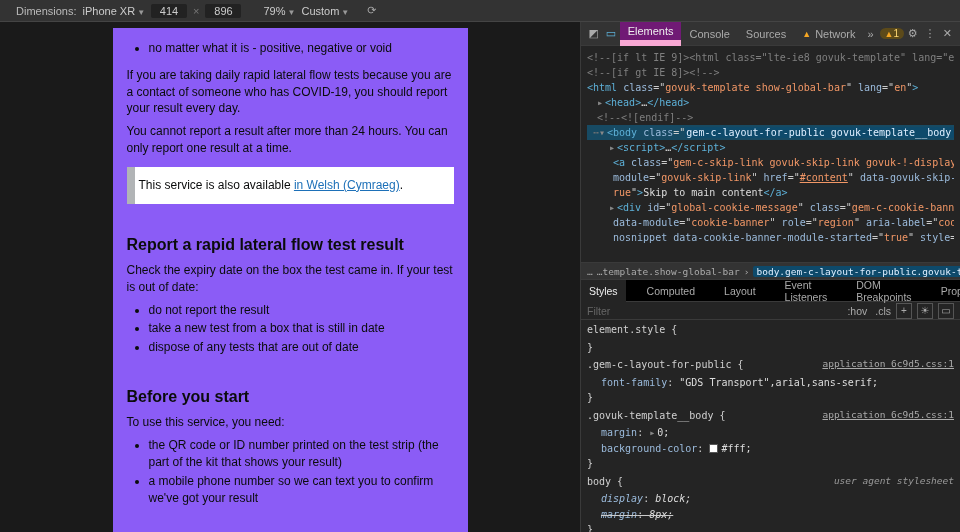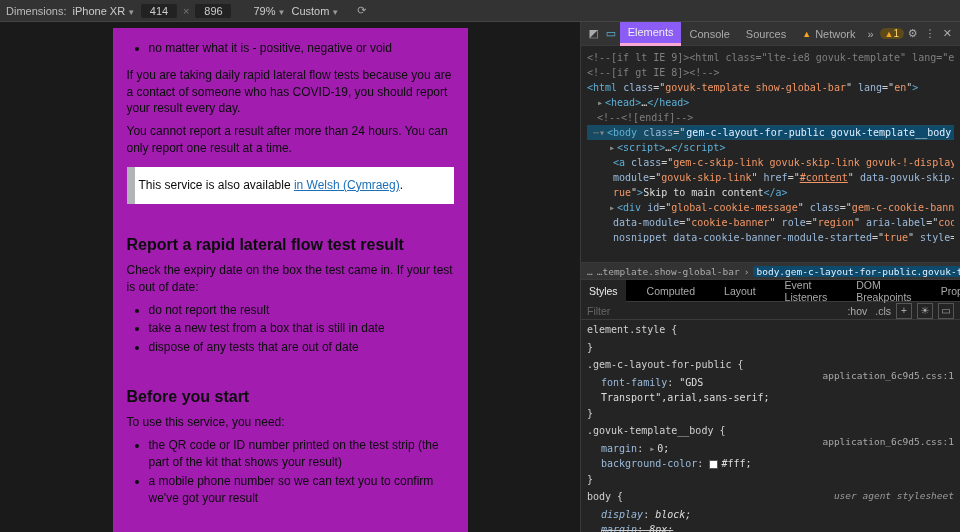--- a/index.html
+++ b/index.html
@@ -1,40 +1,40 @@
 <!DOCTYPE html>
 <html><head>
 <meta charset="utf-8">
 <style>
 * { margin: 0; padding: 0; box-sizing: border-box; }
 body { font-family: -apple-system, "Segoe UI", Arial, sans-serif; background: #242424; color: #ccc; font-size: 11px; overflow: hidden; }
 .app { display: flex; flex-direction: column; height: 532px; width: 960px; }
-.toolbar { height: 22px; background: #333; display: flex; align-items: center; padding: 0 6px; gap: 6px; border-bottom: 1px solid #444; }
+.toolbar { height: 22px; background: #333; display: flex; align-items: center; padding: 0 16px; gap: 6px; border-bottom: 1px solid #444; }
 .toolbar .label { color: #bbb; }
 .toolbar .dim { color: #ccc; background: #222; padding: 1px 4px; border-radius: 2px; width: 36px; text-align: center; }
 .toolbar .x { color: #777; }
 .toolbar .dd { color: #ccc; }
 .toolbar .tri { font-size: 8px; margin-left: 2px; color: #999; }
 .main-row { display: flex; flex: 1; min-height: 0; }
 .viewport-area { flex: 1; background: #1a1a1a; display: flex; justify-content: center; padding-top: 6px; min-width: 0; }
-.device-wrap { width: 355px; background: #a21caf; color: #0b0c0c; overflow: hidden; position: relative; }
+.device-wrap { width: 355px; background: #8b5cf6; color: #0b0c0c; overflow: hidden; position: relative; }
 .device-inner { padding: 8px 14px 14px 14px; font-family: Arial, Helvetica, sans-serif; font-size: 12px; line-height: 1.4; }
 .device-inner ul { padding-left: 22px; margin: 4px 0 10px 0; }
 .device-inner li { margin: 2px 0; }
 .device-inner p { margin: 6px 0; }
 .device-inner h2 { font-size: 16px; font-weight: 700; margin: 30px 0 4px 0; }
 .inset { border-left: 8px solid #b1b4b6; padding: 10px 4px; margin: 10px 0; background: #fff; }
 .inset a, .device-inner a { color: #1d70b8; text-decoration: underline; }
 .start-btn { display: flex; align-items: center; justify-content: center; gap: 6px; background: #00703c; color: #fff; font-weight: 700; font-size: 14px; padding: 7px 0; width: 100%; margin: 8px 0 6px 0; box-shadow: 0 2px 0 #002d18; }
 .start-btn .chev { font-size: 12px; }
 .devtools { width: 380px; background: #242424; display: flex; flex-direction: column; border-left: 1px solid #3a3a3a; min-width: 0; }
 .tabbar { height: 24px; background: #333; display: flex; align-items: center; gap: 0; padding: 0 4px; border-bottom: 1px solid #3a3a3a; }
 .tabbar .icon-btn { width: 22px; height: 24px; display: flex; align-items: center; justify-content: center; color: #aaa; }
 .tabbar .tab { padding: 0 8px; height: 24px; display: flex; align-items: center; color: #aaa; font-size: 11px; gap: 4px; }
-.tabbar .tab.active { background: #8b5cf6; color: #eee; border-bottom: 3px solid #f9a8d4; }
+.tabbar .tab.active { background: #701a75; color: #eee; border-bottom: 6px solid #f9a8d4; }
 .tabbar .warn-tri { color: #f5a623; font-size: 9px; }
 .tabbar .badge { background: #5c4a1a; color: #ffd873; border-radius: 7px; padding: 0 5px; font-size: 10px; margin-left: 2px; }
 .tabbar .spacer { flex: 1; }
 .tabbar .more { color: #aaa; padding: 0 4px; }
 .dom-panel { flex: 1; overflow: hidden; font-family: Menlo, Consolas, monospace; font-size: 10px; line-height: 1.5; padding: 4px 6px; color: #ccc; min-height: 0; }
 .dom-panel .line { white-space: nowrap; overflow: hidden; text-overflow: clip; }
 .tok-tag { color: #5db0d7; }
 .tok-attr { color: #9bbbdc; }
 .tok-val { color: #f29766; }
 .tok-cmt { color: #7f7f7f; }
@@ -47,21 +47,21 @@
 .styles-tabs { height: 22px; background: #000000; display: flex; align-items: flex-start; gap: 13px; border-bottom: 1px solid #3a3a3a; }
 .styles-tabs .stab { padding: 0 8px; font-size: 10.5px; color: #aaa; height: 22px; display: flex; align-items: center; }
 .styles-tabs .stab.active { background: #242424; color: #eee; border-bottom: 1px solid #242424; }
 .filter-row { height: 18px; display: flex; align-items: center; padding: 0 6px; border-bottom: 1px solid #3a3a3a; color: #777; font-size: 10.5px; }
 .filter-row .filter { flex: 1; color: #666; }
 .filter-row .hov, .filter-row .cls { color: #aaa; margin-left: 8px; }
 .filter-row .mini-icon { width: 16px; height: 16px; display: flex; align-items: center; justify-content: center; border: 1px solid #555; margin-left: 5px; font-size: 10px; color: #aaa; }
 .styles-body { flex: 1; overflow: hidden; font-family: Menlo, Consolas, monospace; font-size: 10px; line-height: 1.55; padding: 2px 6px; }
 .rule { margin-bottom: 2px; }
 .selector { color: #d0d0d0; }
-.srclink { float: right; color: #aaa; font-size: 9.5px; margin-top: 12px; }
+.srclink { float: right; color: #aaa; text-decoration: underline; font-size: 9.5px; }
 .srclink-i { float: right; color: #999; font-style: italic; font-size: 9.5px; }
 .prop { padding-left: 14px; }
 .prop-name { color: #9bbbdc; }
 .prop-val { color: #ddd; }
 .swatch { display: inline-block; width: 9px; height: 9px; border: 1px solid #555; vertical-align: middle; margin-right: 3px; }
 .arrow-top { color: #777; }
 </style>
 </head>
 <body>
 

